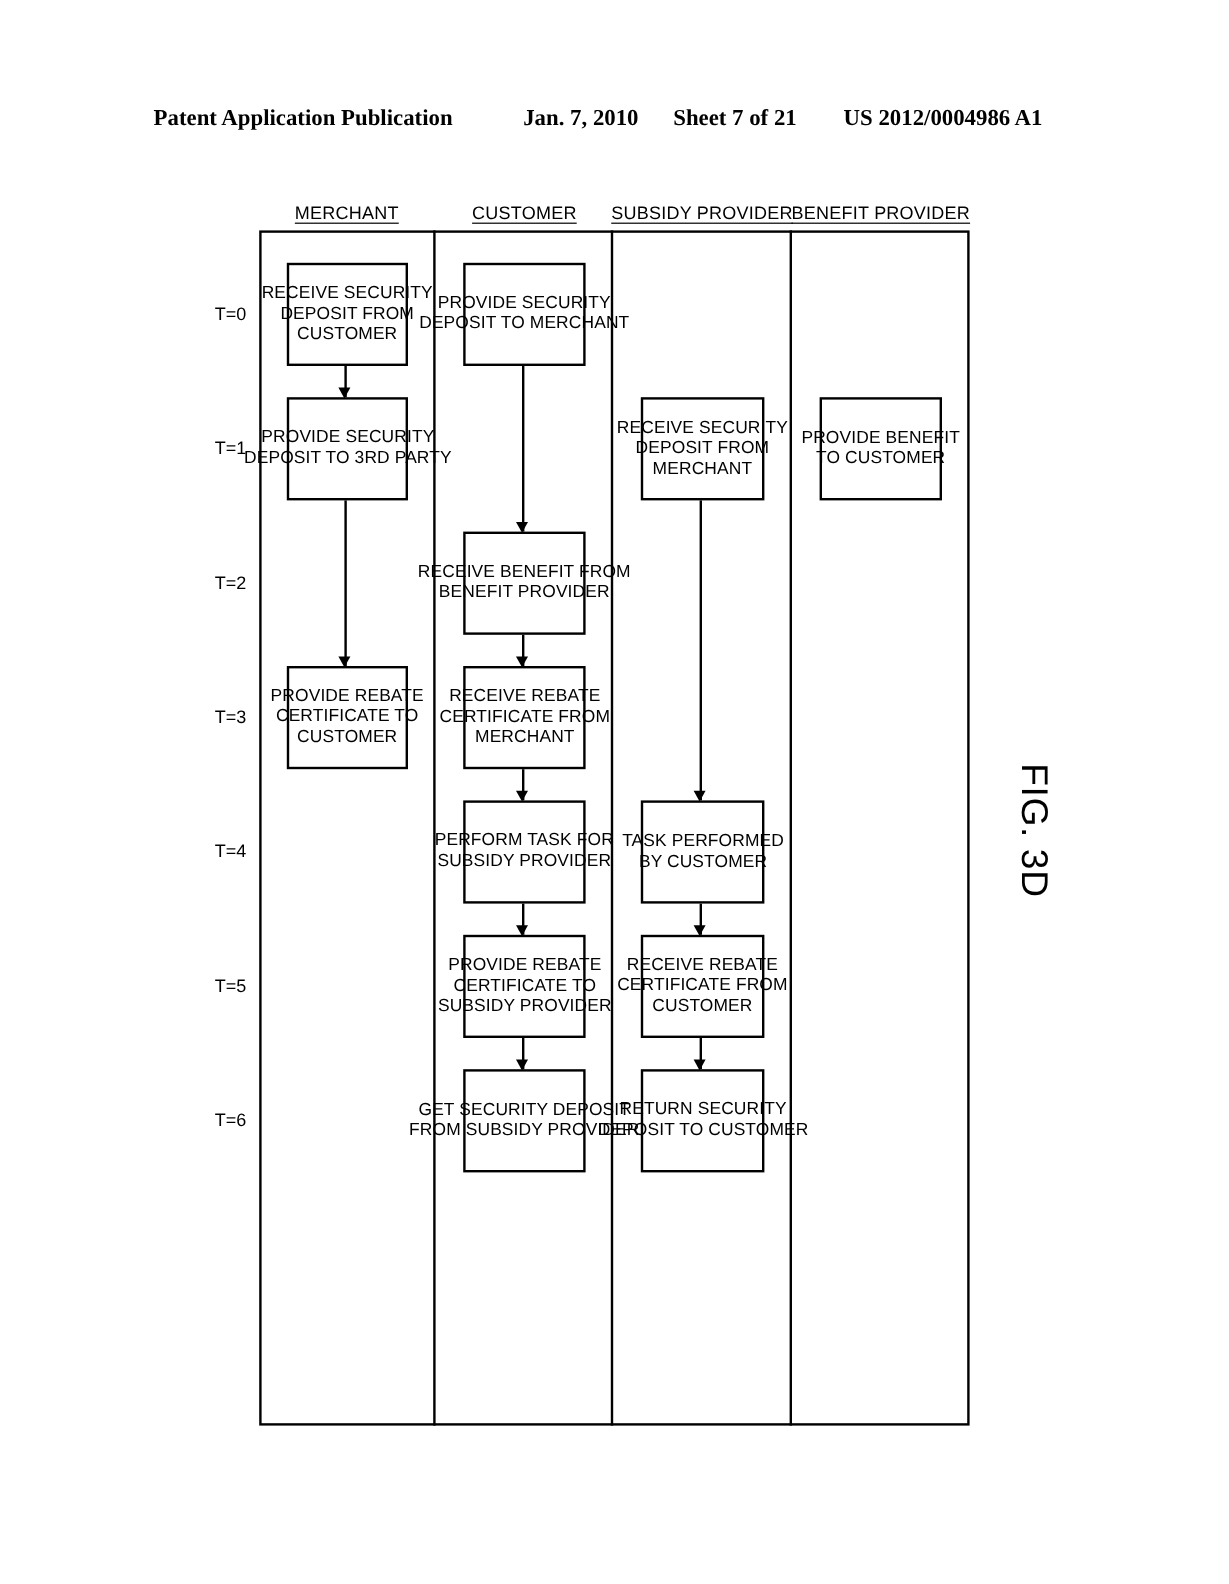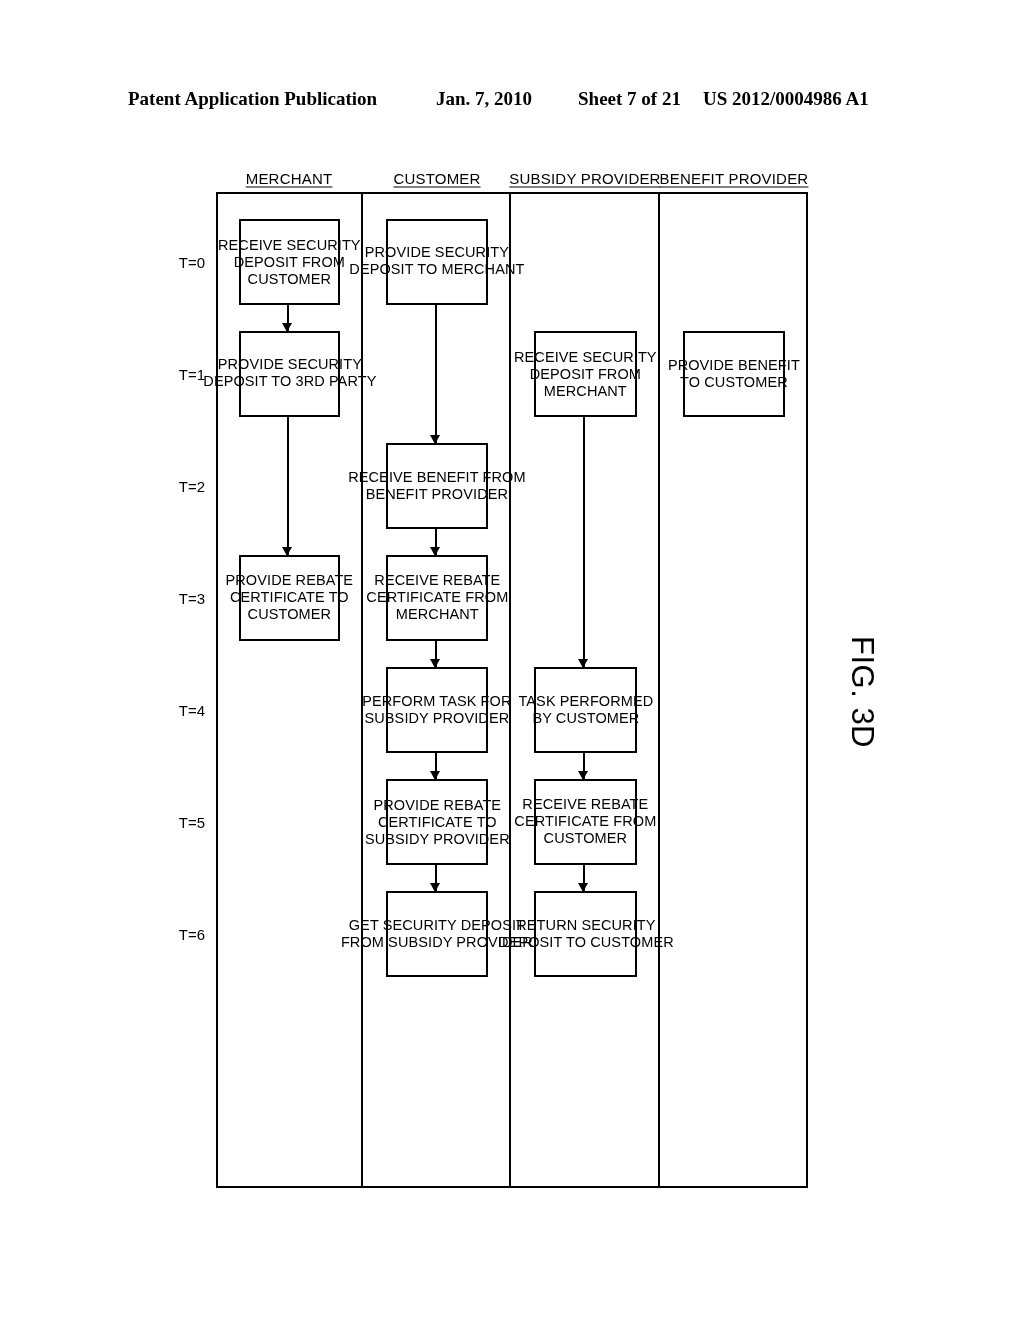--- a/index.html
+++ b/index.html
@@ -27,21 +27,21 @@
     display: flex;
     align-items: center;
     font-family: "Liberation Serif", serif;
     font-weight: bold;
     font-size: 19px;
     letter-spacing: 0px;
     white-space: nowrap;
   }
   #page-header .hdr-pub   { position: absolute; left: 128px; }
   #page-header .hdr-date  { position: absolute; left: 436px; }
-  #page-header .hdr-sheet { position: absolute; left: 578px; }
+  #page-header .hdr-sheet { position: absolute; left: 561px; }
   #page-header .hdr-num   { position: absolute; left: 703px; }
 
   
   #figure {
     position: absolute;
     left: 0;
     top: 0;
     width: 1024px;
     height: 1320px;
   }

